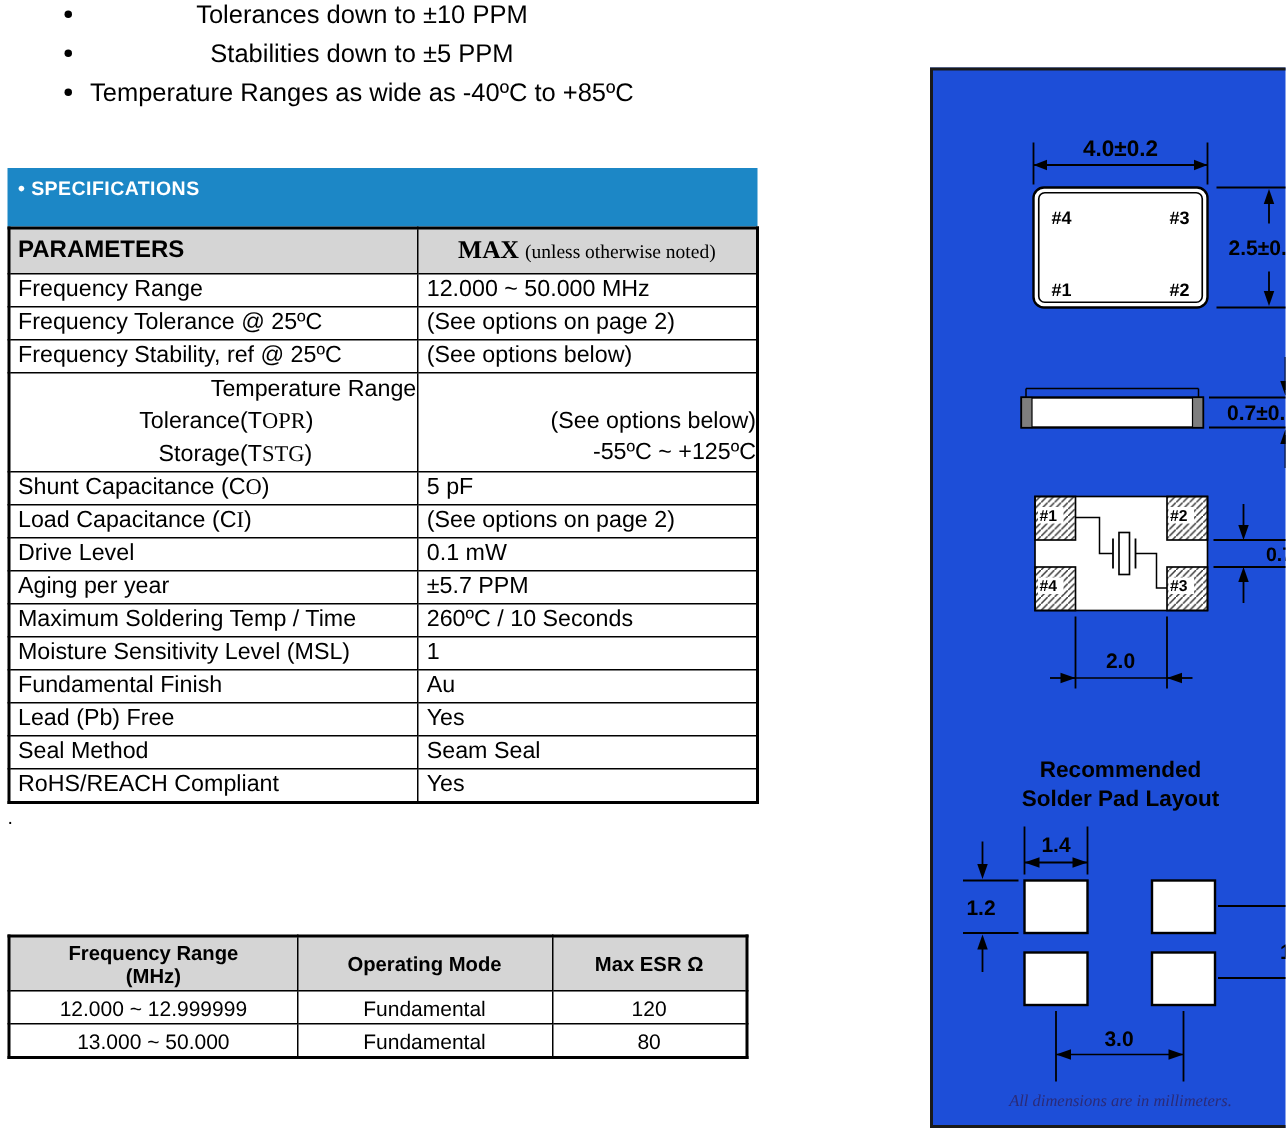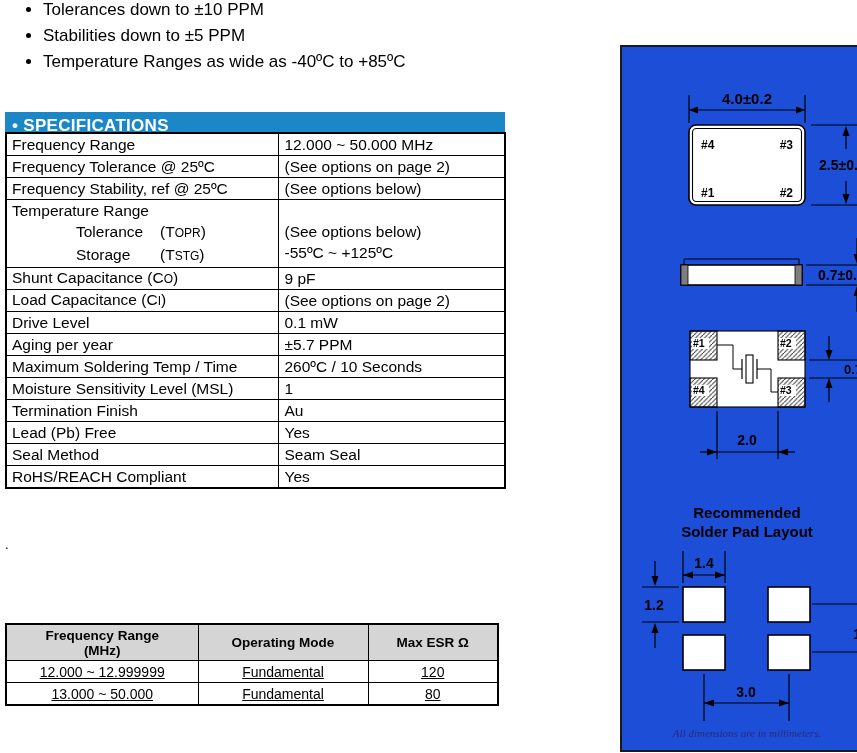--- a/index.html
+++ b/index.html
@@ -1,52 +1,52 @@
 <!DOCTYPE html>
 <html><head>
 <meta charset="utf-8">
 <style>
   html,body{margin:0;padding:0;}
   body{
     width:857px;height:753px;position:relative;background:#ffffff;
     font-family:"Liberation Sans", sans-serif;color:#000;overflow:hidden;
   }
   
-  .bullets{position:absolute;left:5px;top:0px;margin:0;padding-left:38px;}
+  .bullets{position:absolute;left:22px;top:0px;margin:0;padding-left:38px;text-align:center;}
   .bullets li{font-size:17px;line-height:20px;margin-bottom:6px;}
   
   .spec{position:absolute;left:5px;top:112px;width:500px;}
   .spec-title{
-    background:#1c87c6;color:#fff;font-weight:bold;font-size:17px;
-    height:20px;line-height:28px;padding-left:7px;letter-spacing:.3px;
+    background:#1c87c6;color:#fff;font-weight:bold;font-size:13px;
+    height:39px;line-height:28px;padding-left:7px;letter-spacing:.3px;
   }
   table{border-collapse:collapse;}
   .spec-table{width:500px;table-layout:fixed;border:2px solid #000;}
   .spec-table td,.spec-table th{border:1.5px solid #000;vertical-align:middle;}
   .spec-table .hdr{background:#d5d5d5;height:30px;}
   .spec-table .hdr .ph{font-size:16px;font-weight:bold;text-align:left;padding-left:5px;}
   .spec-table .hdr .mh{font-family:"Liberation Serif",serif;text-align:center;font-weight:normal;}
   .spec-table .hdr .mh .max{font-weight:bold;font-size:17px;}
   .spec-table .hdr .mh .note{font-size:13px;}
   .spec-table td.p{font-size:15.5px;height:21px;padding:0 0 0 5px;line-height:20px;}
   .spec-table td.v{font-size:15.5px;height:21px;padding:0 0 0 6px;line-height:20px;}
-  .sc{font-size:12px;}
-  .temp-row td{vertical-align:top;}
+  .sc{font-size:15px;font-family:Liberation Serif, serif;}
+  .temp-row td{vertical-align:top;text-align:right;}
   .temp-row .tl1{line-height:21px;}
   .tline{display:flex;padding-left:64px;line-height:21px;}
   .tlabel{width:84px;}
   .temp-row td.v div{line-height:21px;}
   
   .stray-dot{position:absolute;left:5px;top:537px;font-size:13px;}
   
   .esr{position:absolute;left:5px;top:623px;}
   .esr-table{width:492px;table-layout:fixed;border:2px solid #000;}
   .esr-table td,.esr-table th{border:1.5px solid #000;text-align:center;}
   .esr-table th{background:#d5d5d5;font-size:13.5px;font-weight:bold;height:33px;line-height:15px;}
-  .esr-table td{font-size:14px;height:19px;line-height:18px;text-decoration:underline;}
+  .esr-table td{font-size:14px;height:19px;line-height:18px;}
   
   .panel{
     position:absolute;left:620px;top:45px;width:264px;height:703px;
     border:2px solid #1a1a1a;overflow:hidden;background:#1d4ed8;
   }
   svg text{font-family:"Liberation Sans",sans-serif;fill:#000;}
   .dim{font-weight:bold;font-size:14px;}
   .dimlg{font-weight:bold;font-size:15px;}
   .dimsm{font-weight:bold;font-size:13px;}
   .padlbl{font-weight:bold;font-size:10.5px;}
@@ -72,20 +72,27 @@
 </ul>
 
 <div class="spec">
   <div class="spec-title">• SPECIFICATIONS</div>
   <table class="spec-table">
     <colgroup>
         <col style="width:272px">
         <col style="width:227px">
       </colgroup>
     <tbody>
+        <tr class="hdr">
+      <th class="ph">PARAMETERS</th>
+      <th class="mh">
+        <span class="max">MAX</span>
+        <span class="note">(unless otherwise noted)</span>
+      </th>
+    </tr>
     <tr>
       <td class="p">Frequency Range</td>
       <td class="v">12.000 ~ 50.000 MHz</td>
     </tr>
     <tr>
       <td class="p">Frequency Tolerance @ 25ºC</td>
       <td class="v">(See options on page 2)</td>
     </tr>
     <tr>
       <td class="p">Frequency Stability, ref @ 25ºC</td>
@@ -104,21 +111,21 @@
         </div>
       </td>
       <td class="v">
         <div>&nbsp;</div>
         <div>(See options below)</div>
         <div>-55ºC ~ +125ºC</div>
       </td>
     </tr>
     <tr>
       <td class="p"><span>Shunt Capacitance (C</span><span class="sc">O</span><span>)</span></td>
-      <td class="v">9 pF</td>
+      <td class="v">5 pF</td>
     </tr>
     <tr>
       <td class="p"><span>Load Capacitance  (C</span><span class="sc">I</span><span>)</span></td>
       <td class="v">(See options on page 2)</td>
     </tr>
     <tr>
       <td class="p">Drive Level</td>
       <td class="v">0.1 mW</td>
     </tr>
     <tr>
@@ -127,21 +134,21 @@
     </tr>
     <tr>
       <td class="p">Maximum Soldering Temp / Time</td>
       <td class="v">260ºC / 10 Seconds</td>
     </tr>
     <tr>
       <td class="p">Moisture Sensitivity Level (MSL)</td>
       <td class="v">1</td>
     </tr>
     <tr>
-      <td class="p">Termination Finish</td>
+      <td class="p">Fundamental Finish</td>
       <td class="v">Au</td>
     </tr>
     <tr>
       <td class="p">Lead (Pb) Free</td>
       <td class="v">Yes</td>
     </tr>
     <tr>
       <td class="p">Seal Method</td>
       <td class="v">Seam Seal</td>
     </tr>

